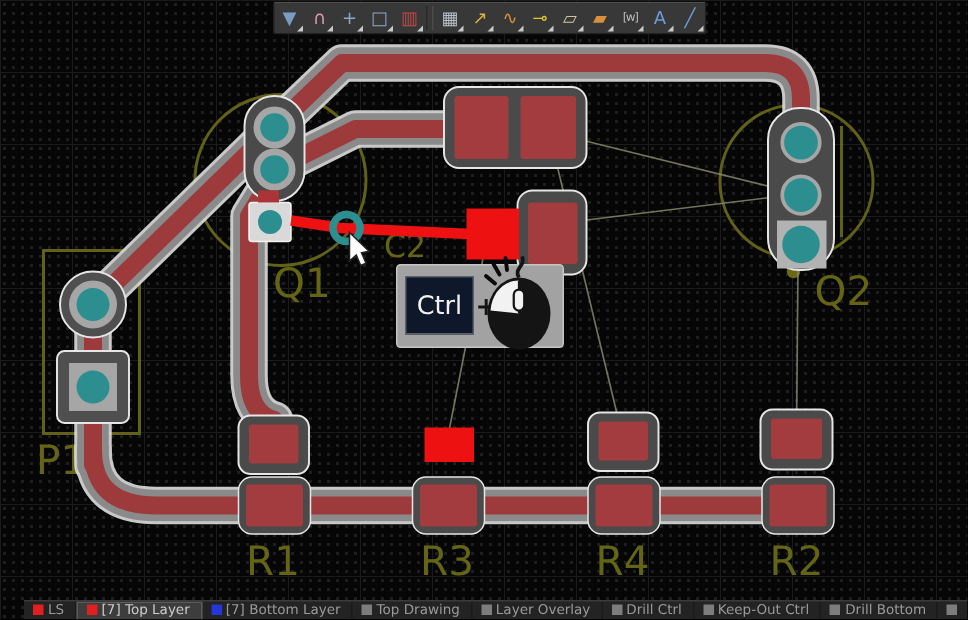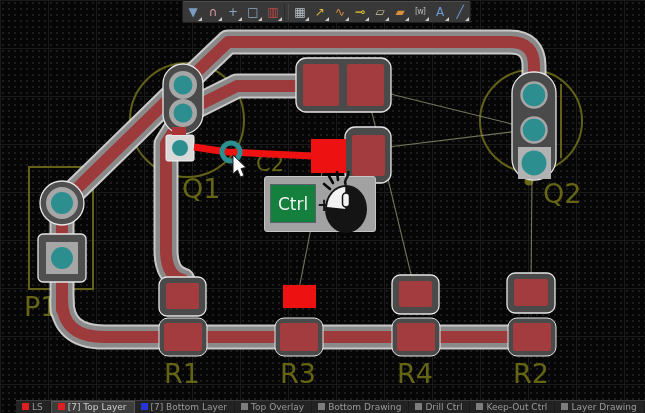--- a/index.html
+++ b/index.html
@@ -35,21 +35,21 @@
   .tb-glyph{display:block;}
   .tb-small{font-size:8px;letter-spacing:-1px;}
 
   
   .ctrl-tip{
     position:absolute;left:264px;top:176px;width:112px;height:56px;
     background:#a2a2a2;border:1px solid #c6c6c6;border-radius:3px;box-sizing:border-box;
   }
   .ctrl-key{
     position:absolute;left:5px;top:7px;width:44px;height:37px;
-    background:#15803d;border:1px solid #595f6b;
+    background:#0f172a;border:1px solid #595f6b;
     color:#f2f2f2;font-size:17px;display:flex;align-items:center;justify-content:center;
   }
   .ctrl-plus{
     position:absolute;left:52px;top:18px;color:#141414;font-size:17px;font-weight:bold;
   }
   .mouse-svg{position:absolute;left:320px;top:170px;overflow:visible;}
 
   
   .layerbar{
     position:absolute;left:0;bottom:0;width:645px;height:13px;
@@ -272,35 +272,35 @@
       <div class="ltab active">
         <span class="swatch" style="background: rgb(224, 32, 32);"></span>
         <span>[7] Top Layer</span>
       </div>
       <div class="ltab">
         <span class="swatch" style="background: rgb(37, 53, 216);"></span>
         <span>[7] Bottom Layer</span>
       </div>
       <div class="ltab">
         <span class="swatch" style="background: rgb(125, 125, 125);"></span>
-        <span>Top Overlay</span>
-      </div>
-      <div class="ltab">
-        <span class="swatch" style="background: rgb(125, 125, 125);"></span>
-        <span>Bottom Drawing</span>
+        <span>Top Drawing</span>
+      </div>
+      <div class="ltab">
+        <span class="swatch" style="background: rgb(125, 125, 125);"></span>
+        <span>Layer Overlay</span>
       </div>
       <div class="ltab">
         <span class="swatch" style="background: rgb(125, 125, 125);"></span>
         <span>Drill Ctrl</span>
       </div>
       <div class="ltab">
         <span class="swatch" style="background: rgb(125, 125, 125);"></span>
         <span>Keep-Out Ctrl</span>
       </div>
       <div class="ltab">
         <span class="swatch" style="background: rgb(125, 125, 125);"></span>
-        <span>Layer Drawing</span>
+        <span>Drill Bottom</span>
       </div>
       <div class="ltab">
         <span class="swatch" style="background: rgb(125, 125, 125);"></span>
       </div>
     </div>
 </div>
 
 </body></html>

